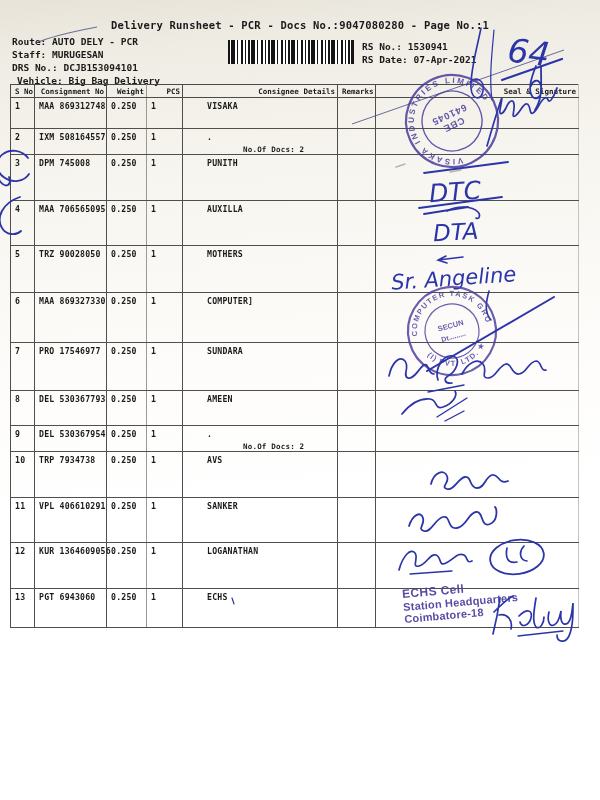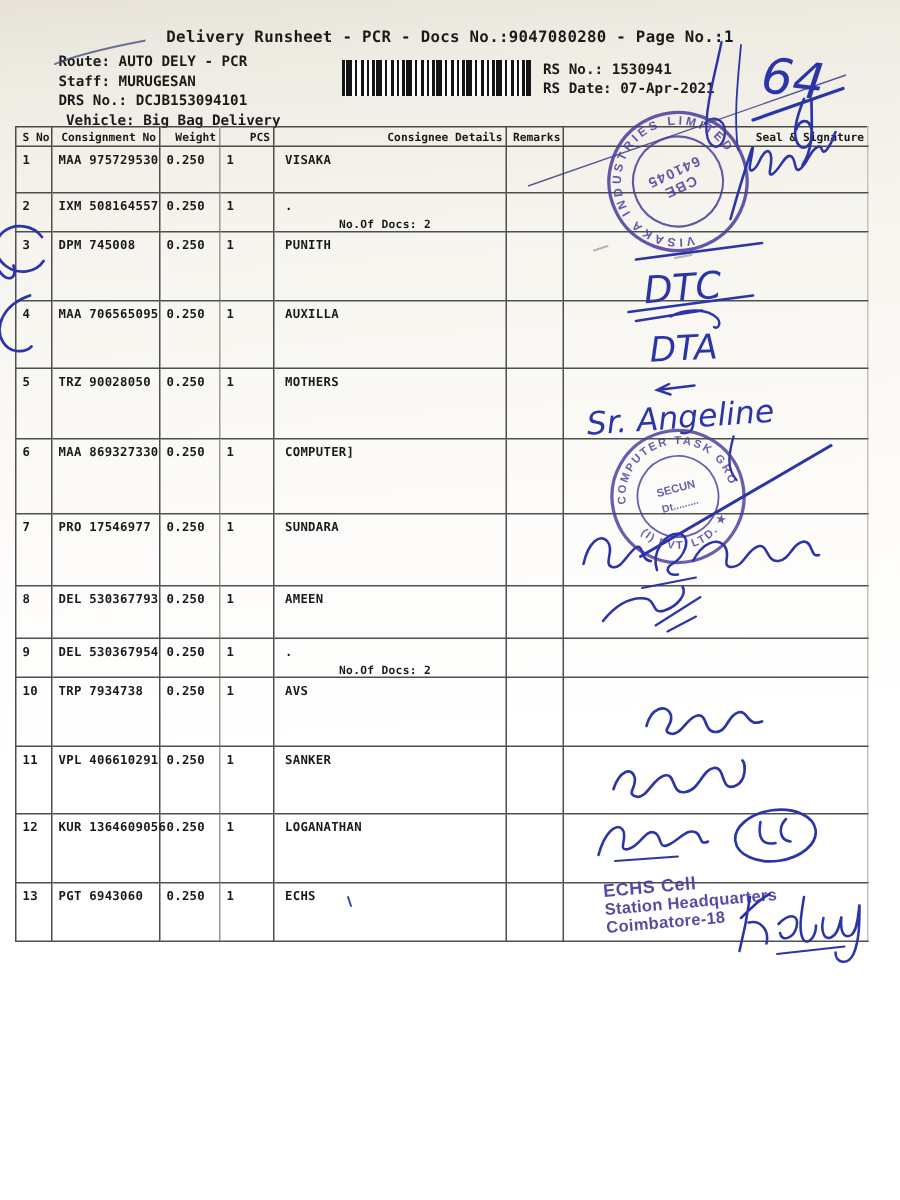--- a/index.html
+++ b/index.html
@@ -5,34 +5,34 @@
   html,body{margin:0;padding:0;}
   .page{
     position:relative;width:600px;height:800px;overflow:hidden;
     background:linear-gradient(176deg,#e7e3d8 0%,#efece4 7%,#f7f5ef 22%,#fdfcfa 45%,#ffffff 62%);
     font-family:"DejaVu Sans Mono",monospace;color:#1a1a1a;
   }
   .doc-title{position:absolute;top:6px;left:0;width:100%;text-align:center;
     font:700 11px "DejaVu Sans Mono",monospace;letter-spacing:.4px;}
   .doc-subtitle{position:absolute;top:19px;left:0;width:100%;text-align:center;
     font:700 10.5px "DejaVu Sans Mono",monospace;letter-spacing:.2px;}
-  .hfields{position:absolute;left:12px;top:35px;font:700 9.5px "DejaVu Sans Mono",monospace;line-height:13px;white-space:nowrap;margin-left:27px;}
+  .hfields{position:absolute;left:12px;top:35px;font:700 9.5px "DejaVu Sans Mono",monospace;line-height:13px;white-space:nowrap;}
   .hfields .vh{padding-left:5px;}
   .rsblock{position:absolute;left:362px;top:40px;font:700 9.5px "DejaVu Sans Mono",monospace;line-height:13px;white-space:nowrap;}
   .barcode{position:absolute;left:228px;top:40px;width:126px;height:24px;
     background:repeating-linear-gradient(90deg,#141414 0 2px,#fff 2px 3px,#141414 3px 7px,#fff 7px 9px,#141414 9px 10px,#fff 10px 13px,#141414 13px 15px,#fff 15px 17px,#141414 17px 18px,#fff 18px 20px);}
   table.grid{position:absolute;left:10px;top:84px;width:568px;border-collapse:collapse;table-layout:fixed;}
   table.grid th{font:700 7.5px "DejaVu Sans Mono",monospace;text-align:right;padding:1px 2px 1px 4px;
     border:1px solid #4a4a4a;white-space:nowrap;overflow:hidden;height:10px;}
   table.grid td{vertical-align:top;font:700 8.2px "DejaVu Sans Mono",monospace;letter-spacing:.2px;
     padding:3px 2px 0 4px;border:1px solid #4f4f4f;white-space:nowrap;overflow:visible;}
   table.grid td:nth-child(3){border-right-color:#9a9a92;}
   table.grid th:nth-child(3){border-right-color:#9a9a92;}
   table.grid td:last-child,table.grid th:last-child{border-right-color:#c7c3b8;}
-  table.grid td:nth-child(5){padding-left:7px;}
+  table.grid td:nth-child(5){padding-left:24px;}
   .docnote{font:700 7.5px "DejaVu Sans Mono",monospace;padding-left:36px;margin-top:3px;}
   svg.overlay{position:absolute;left:0;top:0;z-index:5;}
   .echs-stamp{position:absolute;left:403px;top:583px;z-index:4;transform:rotate(-5deg);
     color:var(--stamp,#4a3c9c);opacity:.92;line-height:12.5px;white-space:nowrap;
     font-family:"Liberation Sans",sans-serif;}
   .echs-stamp .l1{font-weight:700;font-size:12px;letter-spacing:.4px;}
   .echs-stamp .l2,.echs-stamp .l3{font-weight:700;font-size:11px;letter-spacing:.2px;}
   .ink-text{font-family:"DejaVu Sans",sans-serif;font-style:italic;}
 </style>
 </head>
@@ -73,21 +73,21 @@
           <th>Weight</th>
           <th>PCS</th>
           <th>Consignee Details</th>
           <th>Remarks</th>
           <th>Seal &amp; Signature</th>
         </tr>
       </thead>
     <tbody>
         <tr style="height: 31px;">
           <td>1</td>
-          <td>MAA 975729530</td>
+          <td>MAA 869312748</td>
           <td>0.250</td>
           <td>1</td>
           <td><span>VISAKA</span></td>
           <td></td>
           <td></td>
         </tr>
         <tr style="height: 26px;">
           <td>2</td>
           <td>IXM 508164557</td>
           <td>0.250</td>

